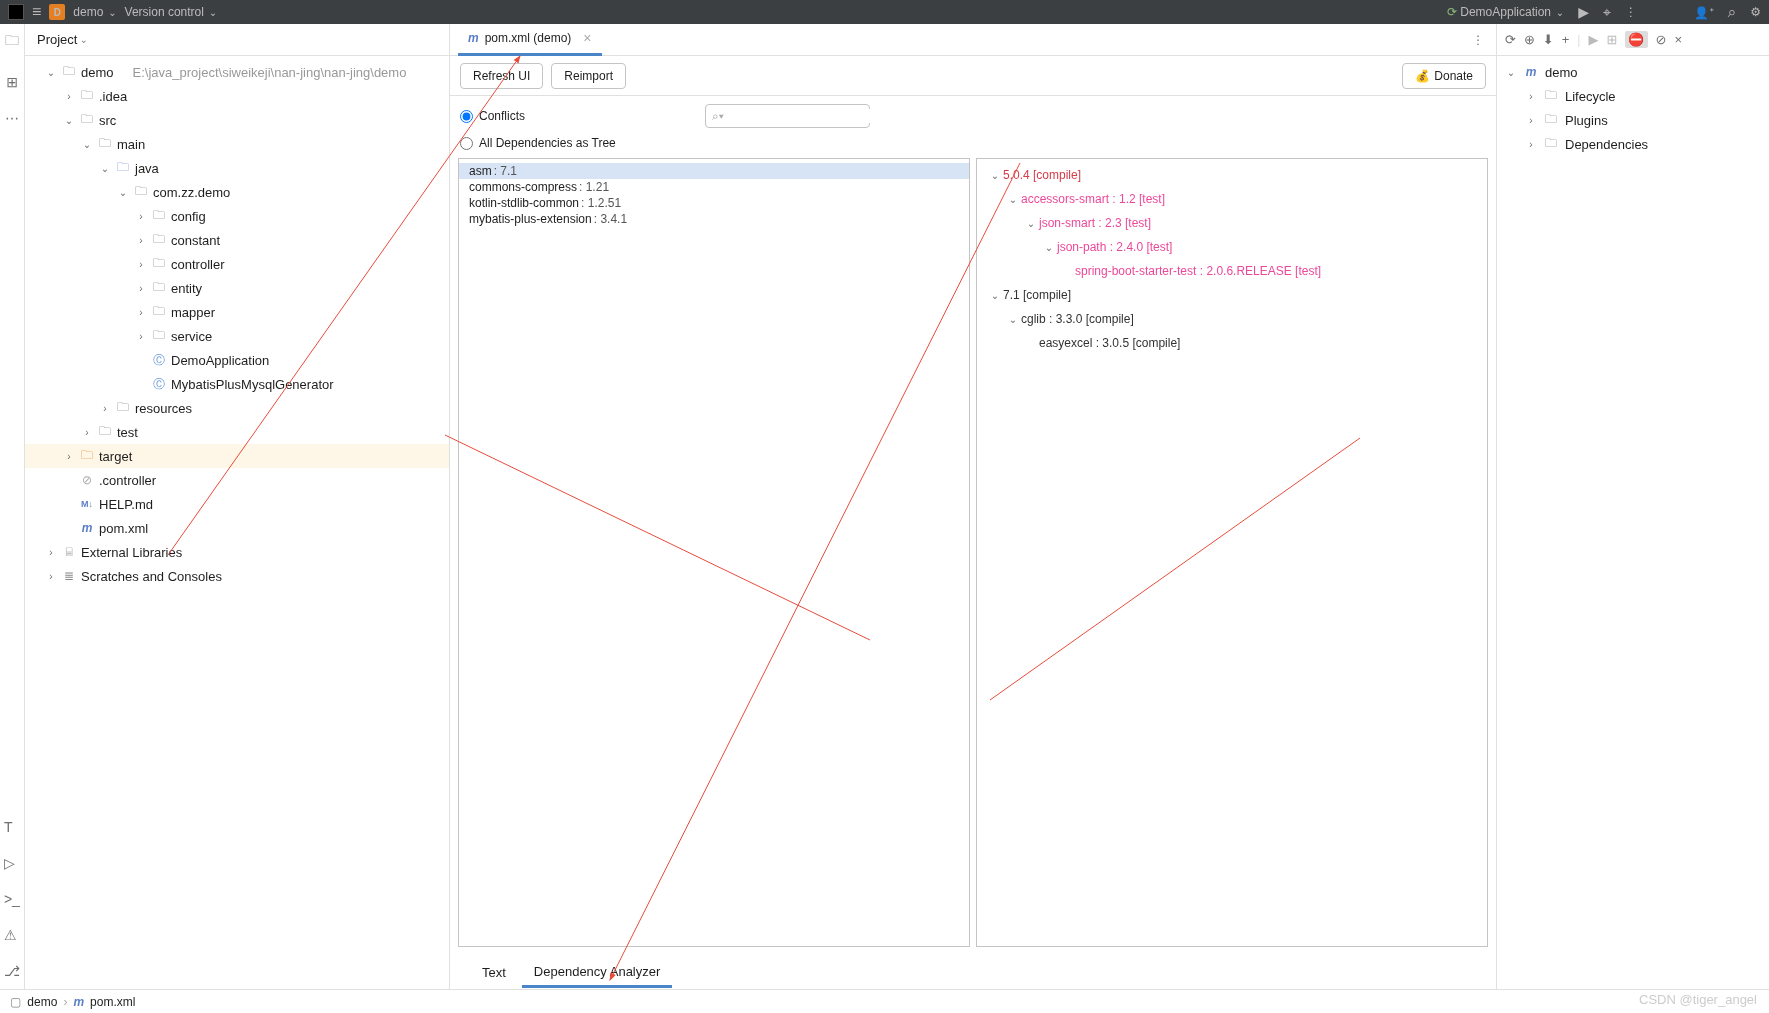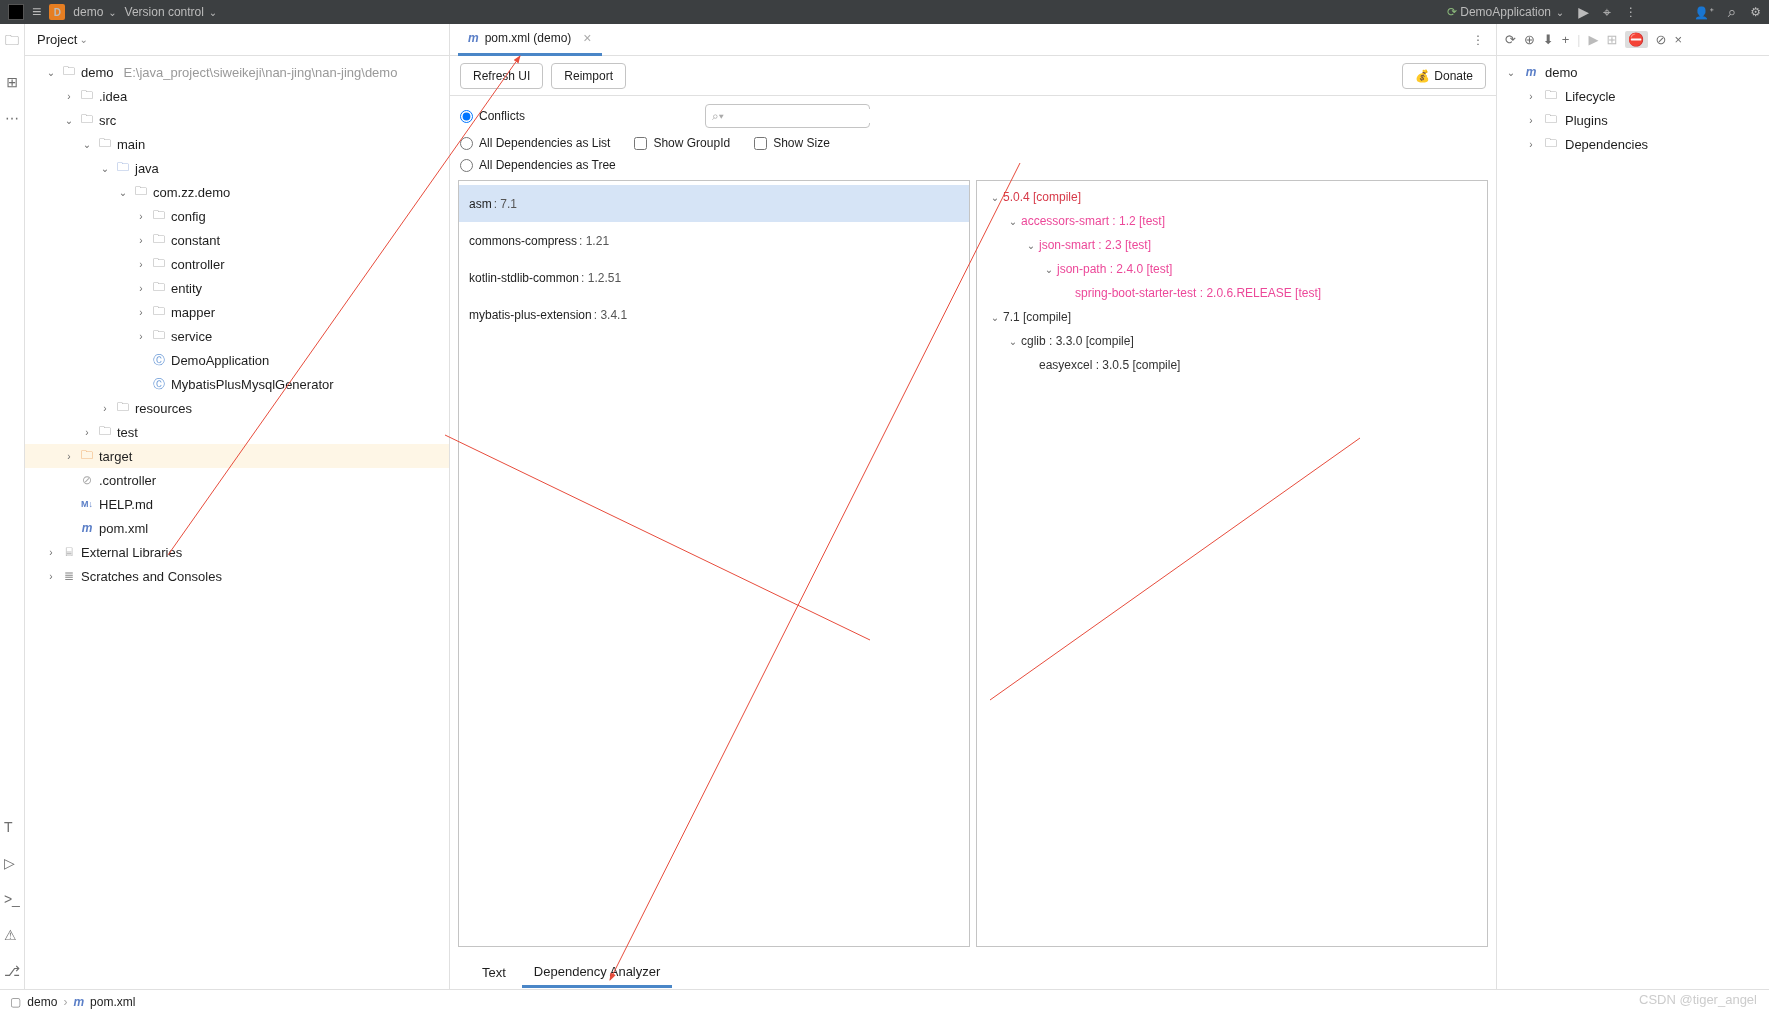--- a/index.html
+++ b/index.html
@@ -25,41 +25,41 @@
 .tree-row{display:flex;align-items:center;height:24px;padding-left:8px;cursor:pointer;white-space:nowrap}
 .tree-row.sel{background:#fef6e6}
 .tree-toggle{width:12px;color:#6e6e6e;font-size:10px;text-align:center}
 .tree-icon{width:16px;margin:0 4px;display:inline-flex;align-items:center;justify-content:center}
 .folder{color:#6e6e6e}
 .folder-open{color:#6e6e6e}
 .file-md{color:#5b7fc7;font-weight:bold;font-size:9px}
 .file-pom{color:#5b7fc7;font-style:italic;font-weight:bold}
 .file-class{color:#6e9cd8}
 .tree-label{font-size:13px}
-.tree-path{color:#999;font-size:13px;margin-left:10px}
+.tree-path{color:#999;font-size:13px;margin-left:19px}
 .target-folder{color:#e67e22}
 .editor{flex:1;display:flex;flex-direction:column}
 .tab-bar{height:32px;display:flex;align-items:center;border-bottom:1px solid #e0e0e0;padding-left:8px}
 .tab{height:32px;display:flex;align-items:center;padding:0 10px;gap:6px;border-bottom:3px solid #4a86c7;position:relative}
 .tab-close{color:#aaa;font-size:14px;margin-left:6px}
 .tab-more{margin-left:auto;padding:0 12px;color:#6e6e6e}
 .toolbar{height:40px;display:flex;align-items:center;padding:0 10px;gap:8px;border-bottom:1px solid #e0e0e0}
 .btn{height:26px;padding:0 12px;border:1px solid #c4c4c4;background:#fff;border-radius:4px;cursor:pointer;font-size:12px}
 .btn-donate{display:flex;align-items:center;gap:4px}
 .donate-icon{color:#e67e22}
 .filters{padding:8px 10px;display:flex;flex-direction:column;gap:8px}
 .filter-row{display:flex;align-items:center;gap:24px}
 .radio-group{display:flex;align-items:center;gap:6px}
 input[type=radio]{margin:0}
 input[type=checkbox]{margin:0}
 .search-box{height:24px;width:165px;border:1px solid #c4c4c4;border-radius:4px;padding:0 6px;display:flex;align-items:center;gap:4px;margin-left:156px}
 .search-box input{border:none;outline:none;flex:1;font-size:12px}
 .content-panes{flex:1;display:flex;padding:0 8px 8px 8px;gap:6px;overflow:hidden}
 .pane{flex:1;border:1px solid #c4c4c4;overflow:auto;padding:4px 0}
-.dep-row{height:37px;display:flex;align-items:center;padding:0 10px}
+.dep-row{height:16px;display:flex;align-items:center;padding:0 10px}
 .dep-row.sel{background:#d6e4f6}
 .dep-name{font-weight:500}
 .dep-ver{color:#555;margin-left:2px}
 .dep-tree-row{display:flex;align-items:center;height:24px;padding-left:8px;white-space:nowrap}
 .dep-tree-row .tree-toggle{width:16px}
 .dt-red{color:#d73a49}
 .dt-green{color:#ec4899}
 .dt-dark{color:#333}
 .bottom-tabs{height:34px;display:flex;align-items:center;padding:0 20px;gap:4px;border-top:1px solid transparent}
 .btab{height:30px;padding:0 12px;display:flex;align-items:center;cursor:pointer;font-size:13px}
@@ -265,34 +265,20 @@
             <span>Conflicts</span>
           </label>
         <div class="search-box">
             <span style="color:#aaa">⌕▾</span>
             <input type="text" placeholder="" style="">
           </div>
       </div>
       <div class="filter-row">
         <label class="radio-group">
             <input type="radio" name="depview" style="">
-            <span>All Dependencies as List</span>
-          </label>
-        <label class="radio-group">
-            <input type="checkbox" style="">
-            <span>Show GroupId</span>
-          </label>
-        <label class="radio-group">
-            <input type="checkbox" style="">
-            <span>Show Size</span>
-          </label>
-      </div>
-      <div class="filter-row">
-        <label class="radio-group">
-            <input type="radio" name="depview" style="">
             <span>All Dependencies as Tree</span>
           </label>
       </div>
     </div>
     <div class="content-panes">
       <div class="pane" id="deps-left">
           <div class="dep-row sel">
             <span class="dep-name">asm</span>
             <span class="dep-ver"> : 7.1</span>
           </div>

